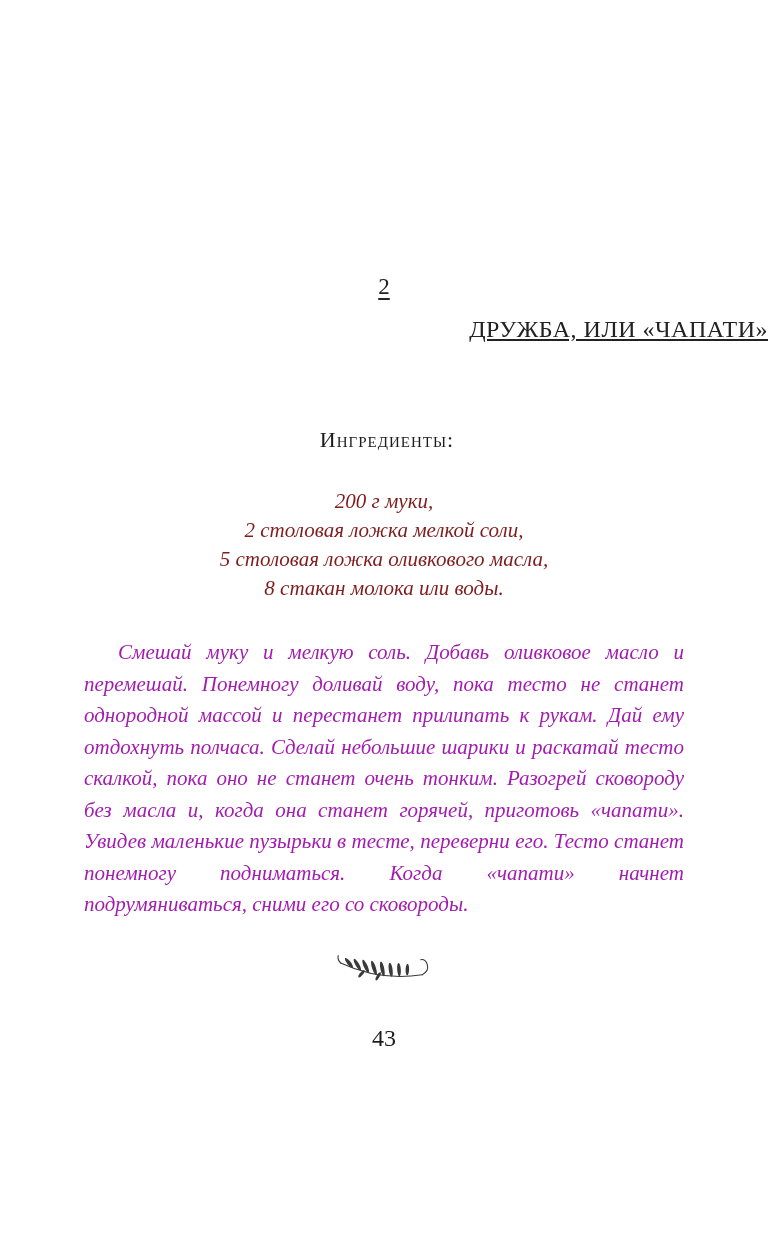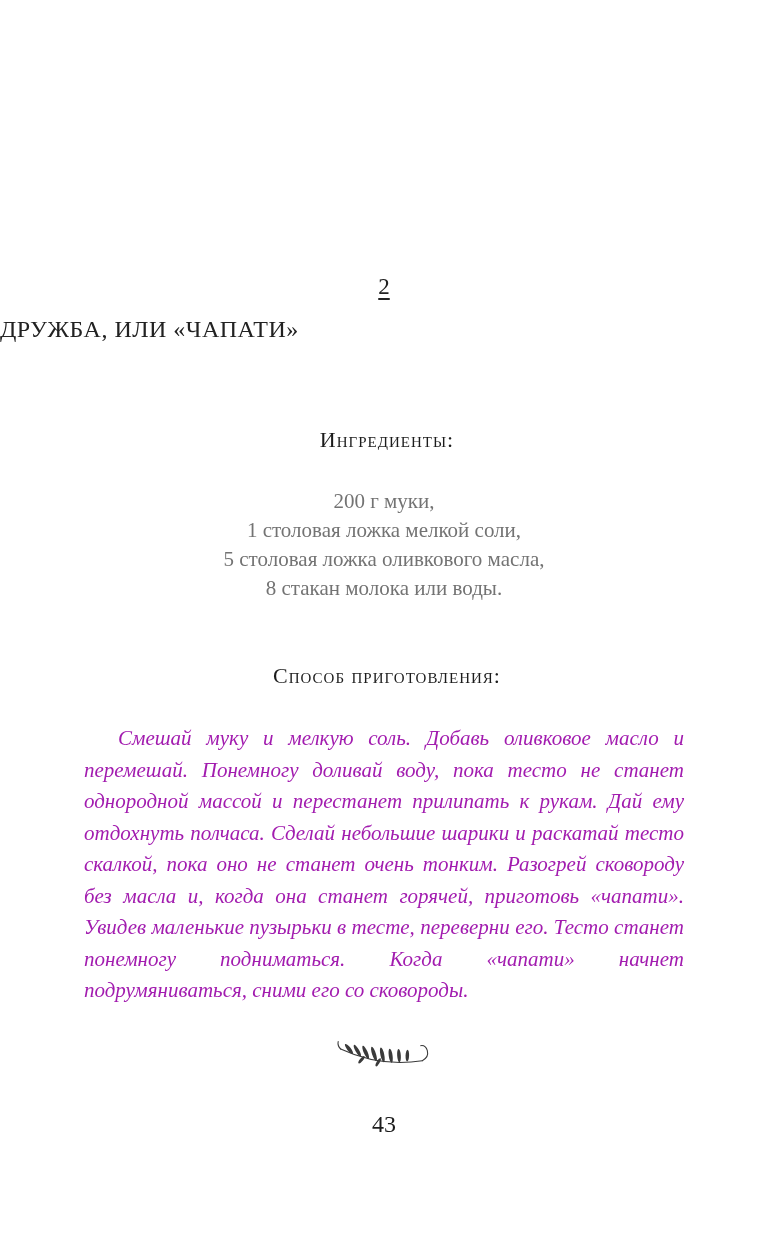--- a/index.html
+++ b/index.html
@@ -27,25 +27,26 @@
     .chapter-number {
       text-align: center;
       font-size: 23px;
       text-decoration: underline;
       text-underline-offset: 4px;
       color: #222;
     }
 
     .chapter-title {
       margin-top: 16px;
-      text-align: left;
+      text-align: right;
       font-size: 24px;
       font-weight: normal;
       letter-spacing: 0.5px;
       color: #222;
+      text-decoration: underline;
     }
 
     .section-heading {
       text-align: center;
       font-size: 22px;
       font-variant: small-caps;
       letter-spacing: 1px;
       color: #1c1c1c;
       padding-left: 6px;
     }
@@ -54,23 +55,24 @@
       margin-top: 84px;
     }
 
     .heading-method {
       margin-top: 60px;
     }
 
     .ingredients {
       margin-top: 34px;
       text-align: center;
+      font-style: italic;
       font-size: 21px;
       line-height: 29px;
-      color: #737373;
+      color: #7f1d1d;
     }
 
     .method-text {
       width: 600px;
       margin: 34px auto 0 auto;
       font-style: italic;
       font-size: 21px;
       line-height: 31.5px;
       text-align: justify;
       text-indent: 34px;
@@ -100,26 +102,25 @@
 <div class="book-page">
 
   <div class="chapter-number">2</div>
 
   <h1 class="chapter-title">ДРУЖБА, ИЛИ «ЧАПАТИ»</h1>
 
   <div class="section-heading heading-ingredients">Ингредиенты:</div>
 
   <div class="ingredients">
     <div class="ingredient-line">200 г муки,</div>
-    <div class="ingredient-line">1 столовая ложка мелкой соли,</div>
+    <div class="ingredient-line">2 столовая ложка мелкой соли,</div>
     <div class="ingredient-line">5 столовая ложка оливкового масла,</div>
     <div class="ingredient-line">8 стакан молока или воды.</div>
   </div>
 
-  <div class="section-heading heading-method">Способ приготовления:</div>
 
   <p class="method-text">Смешай муку и мелкую соль. Добавь оливковое масло и перемешай. Понемногу доливай воду, пока тесто не станет однородной массой и перестанет прилипать к рукам. Дай ему отдохнуть полчаса. Сделай небольшие шарики и раскатай тесто скалкой, пока оно не станет очень тонким. Разогрей сковороду без масла и, когда она станет горячей, приготовь «чапати». Увидев маленькие пузырьки в тесте, переверни его. Тесто станет понемногу подниматься. Когда «чапати» начнет подрумяниваться, сними его со сковороды.</p>
 
   <div class="ornament">
     <svg width="100" height="34" viewBox="0 0 120 40" aria-hidden="true">
       <g fill="none" stroke="#3a3a3a" stroke-width="1.3" stroke-linecap="round">
 
         <path d="M8 14 Q 55 36 106 28"></path>
 
         <path d="M106 28 q 8 -4 6 -12 q -2 -7 -8 -6"></path>

